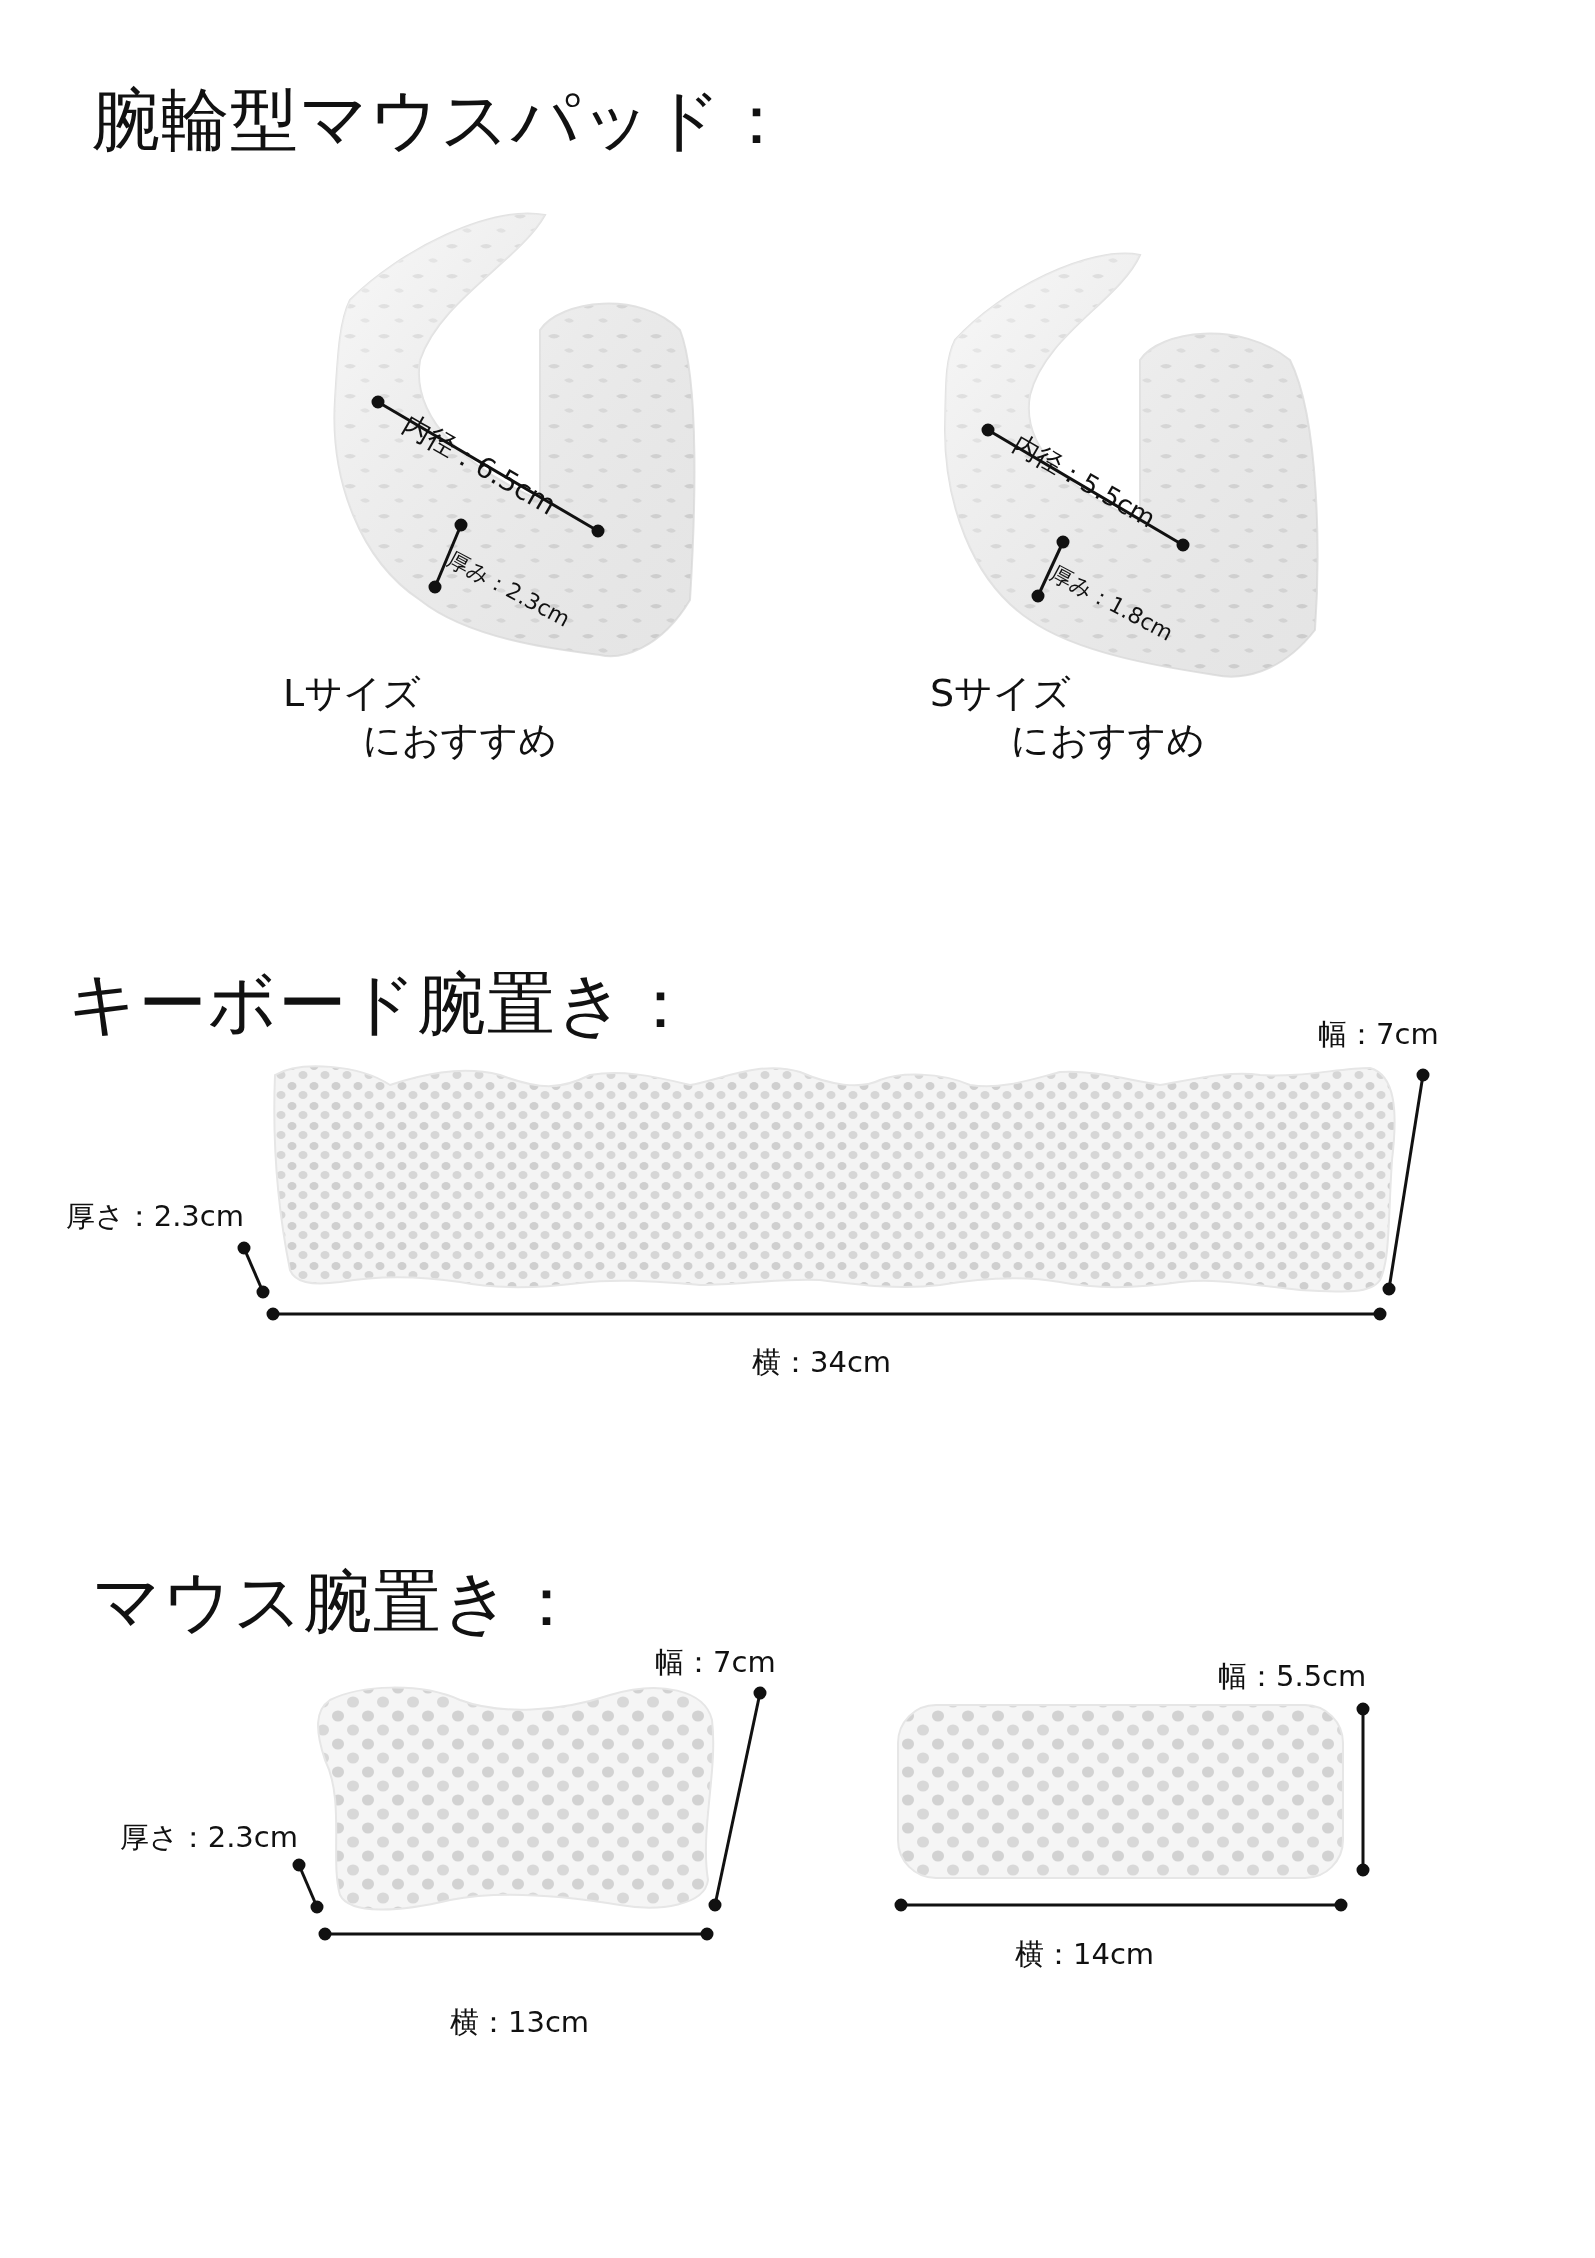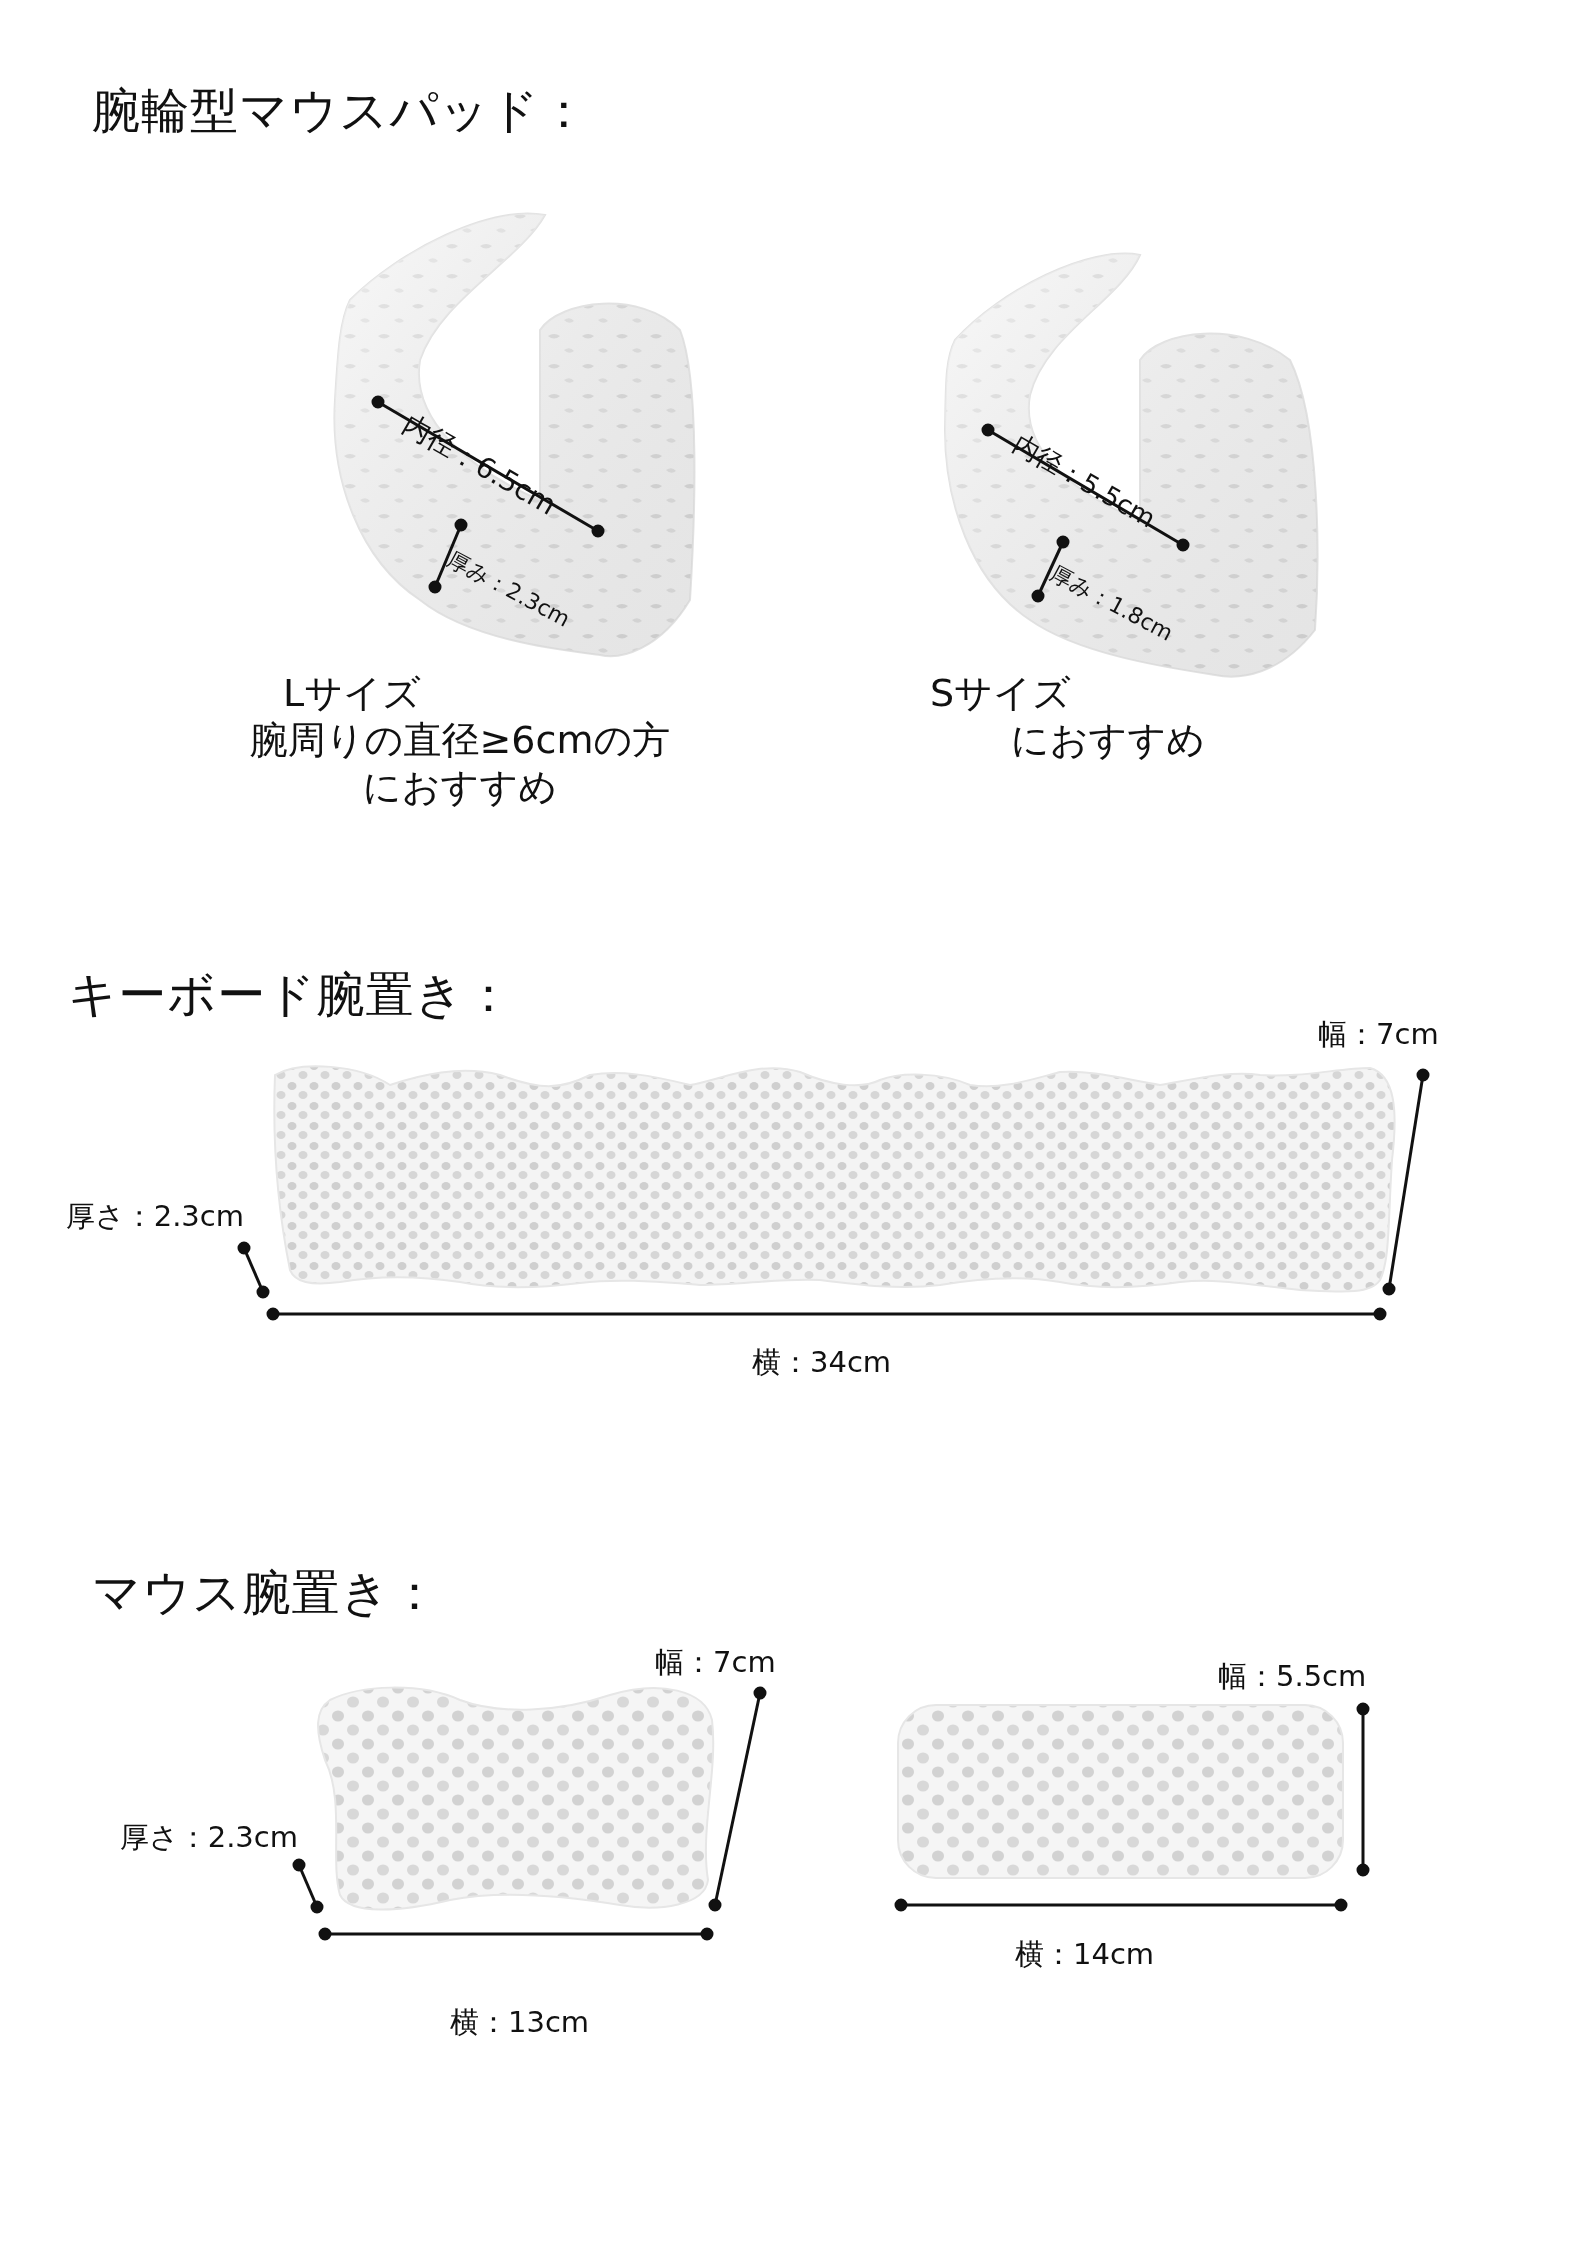--- a/index.html
+++ b/index.html
@@ -1,19 +1,19 @@
 <!DOCTYPE html>
 <html><head>
 <meta charset="utf-8">
 <style>
   html, body { margin:0; padding:0; background:#ffffff; }
   body { width:1595px; height:2258px; position:relative; overflow:hidden;
          font-family:"DejaVu Sans","Liberation Sans",sans-serif; color:#111; }
   .abs { position:absolute; white-space:nowrap; }
-  .section-title { font-size:48px; font-weight:400; letter-spacing:1px; line-height:1; }
+  .section-title { font-size:68px; font-weight:400; letter-spacing:1px; line-height:1; }
   .size-label { font-size:38px; line-height:1; }
   .caption { text-align:center; font-size:38px; line-height:47px; }
   .dim { font-size:29px; line-height:1; }
   .dim-small { font-size:22px; line-height:1; }
   svg.layer { position:absolute; left:0; top:0; }
 </style>
 </head>
 <body>
 
 <svg class="layer" width="1595" height="2258" viewBox="0 0 1595 2258">
@@ -127,21 +127,20 @@
 <div class="abs section-title" style="left:92px; top:86px;">腕輪型マウスパッド：</div>
 
 <div class="abs dim" style="left:412px; top:410px; transform:rotate(30deg); transform-origin:left top; font-size:28px;">内径：6.5cm</div>
 <div class="abs dim-small" style="left:454px; top:548px; transform:rotate(28deg); transform-origin:left top;">厚み：2.3cm</div>
 
 <div class="abs dim" style="left:1022px; top:430px; transform:rotate(30deg); transform-origin:left top; font-size:26px;">内径：5.5cm</div>
 <div class="abs dim-small" style="left:1057px; top:562px; transform:rotate(28deg); transform-origin:left top;">厚み：1.8cm</div>
 
 <div class="abs size-label" style="left:283px; top:674px;">Lサイズ</div>
 <div class="abs caption" style="left:240px; top:717px; width:440px;">
-  <div>腕周りの直径≥6cmの方</div>
   <div>におすすめ</div>
 </div>
 
 <div class="abs size-label" style="left:930px; top:674px;">Sサイズ</div>
 <div class="abs caption" style="left:888px; top:717px; width:440px;">
   <div>におすすめ</div>
 </div>
 
 <div class="abs section-title" style="left:68px; top:970px;">キーボード腕置き：</div>
 <div class="abs dim" style="left:1318px; top:1020px;">幅：7cm</div>

